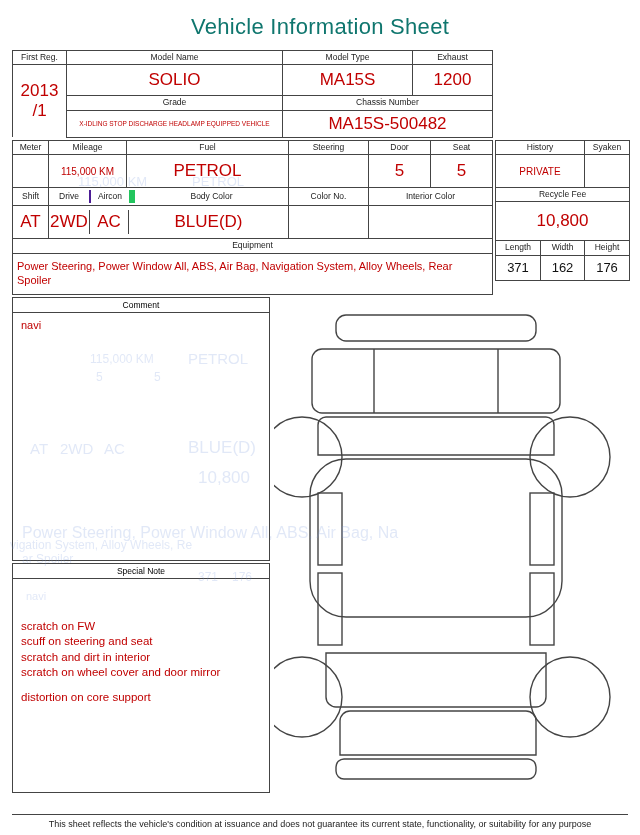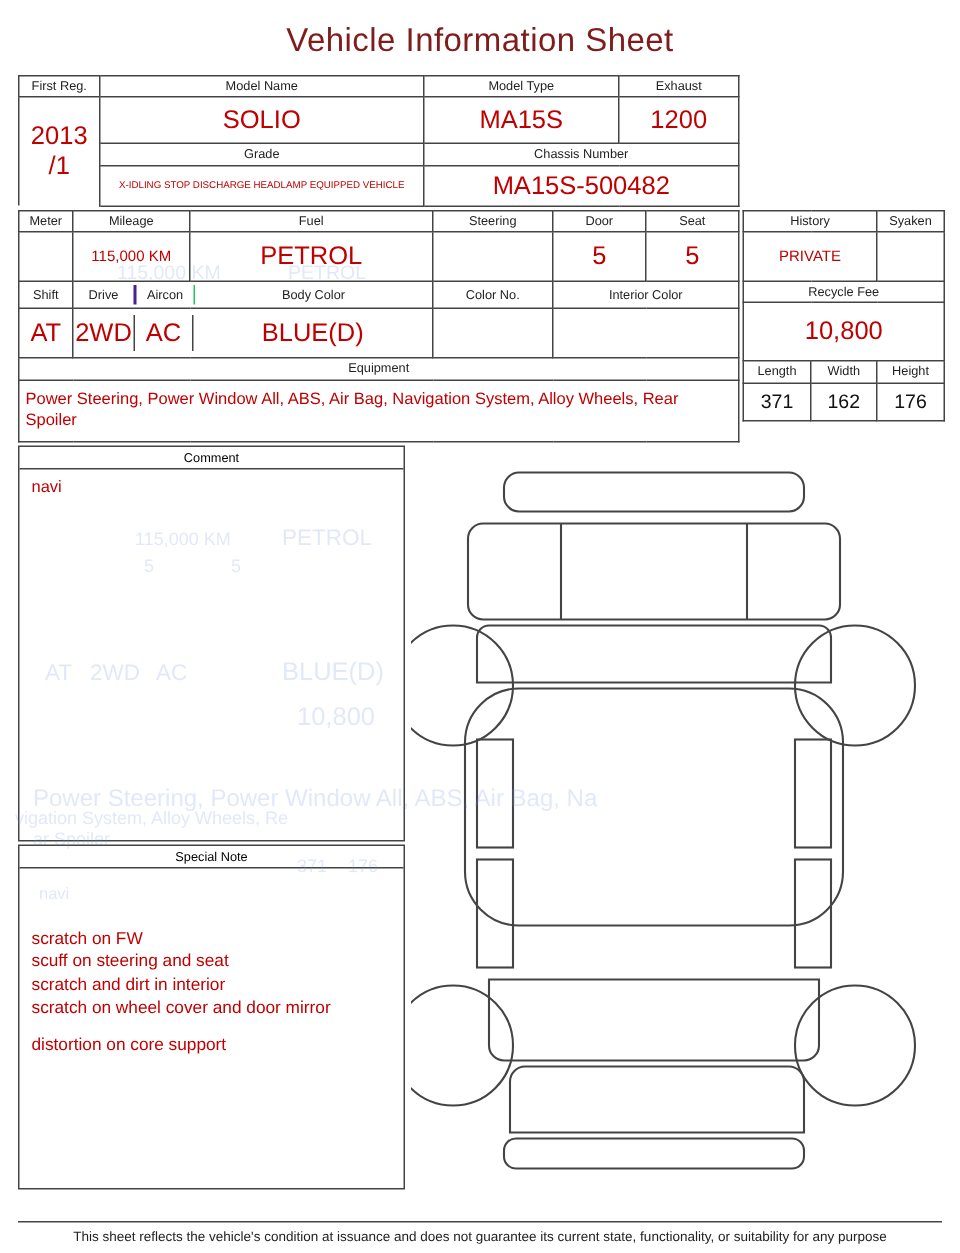--- a/index.html
+++ b/index.html
@@ -19,21 +19,21 @@
     width: 640px;
     height: 835px;
     position: relative;
     box-sizing: border-box;
     padding: 0 12px;
   }
   .title {
     text-align: center;
     font-size: 22px;
     font-weight: normal;
-    color: #7f1d1d;
+    color: #0f766e;
     padding: 14px 0 10px 0;
     letter-spacing: 0.3px;
   }
   table {
     border-collapse: collapse;
     table-layout: fixed;
     padding-left: 18px;
   }
   td {
     border: 1px solid #444;
@@ -225,21 +225,21 @@
         <td class="val-big">5</td>
         <td class="val-big">5</td>
       </tr>
       <tr>
         <td class="lbl">Shift</td>
         <td class="lbl" colspan="2" style="width:40px">
           <table style="width:100%;border:none">
             <tbody>
                   <tr>
               <td style="border:none;border-right:2px solid #4c1d95;width:40px" class="lbl">Drive</td>
-              <td style="border:none;border-right:1px solid #22c55e;width:38px" class="lbl">Aircon</td>
+              <td style="border:none;border-right:6px solid #22c55e;width:38px" class="lbl">Aircon</td>
               <td style="border:none" class="lbl">Body Color</td>
             </tr>
           </tbody>
               </table>
         </td>
         <td class="lbl">Color No.</td>
         <td class="lbl" colspan="2">Interior Color</td>
       </tr>
       <tr>
         <td class="val-big" style="height:28px">AT</td>

